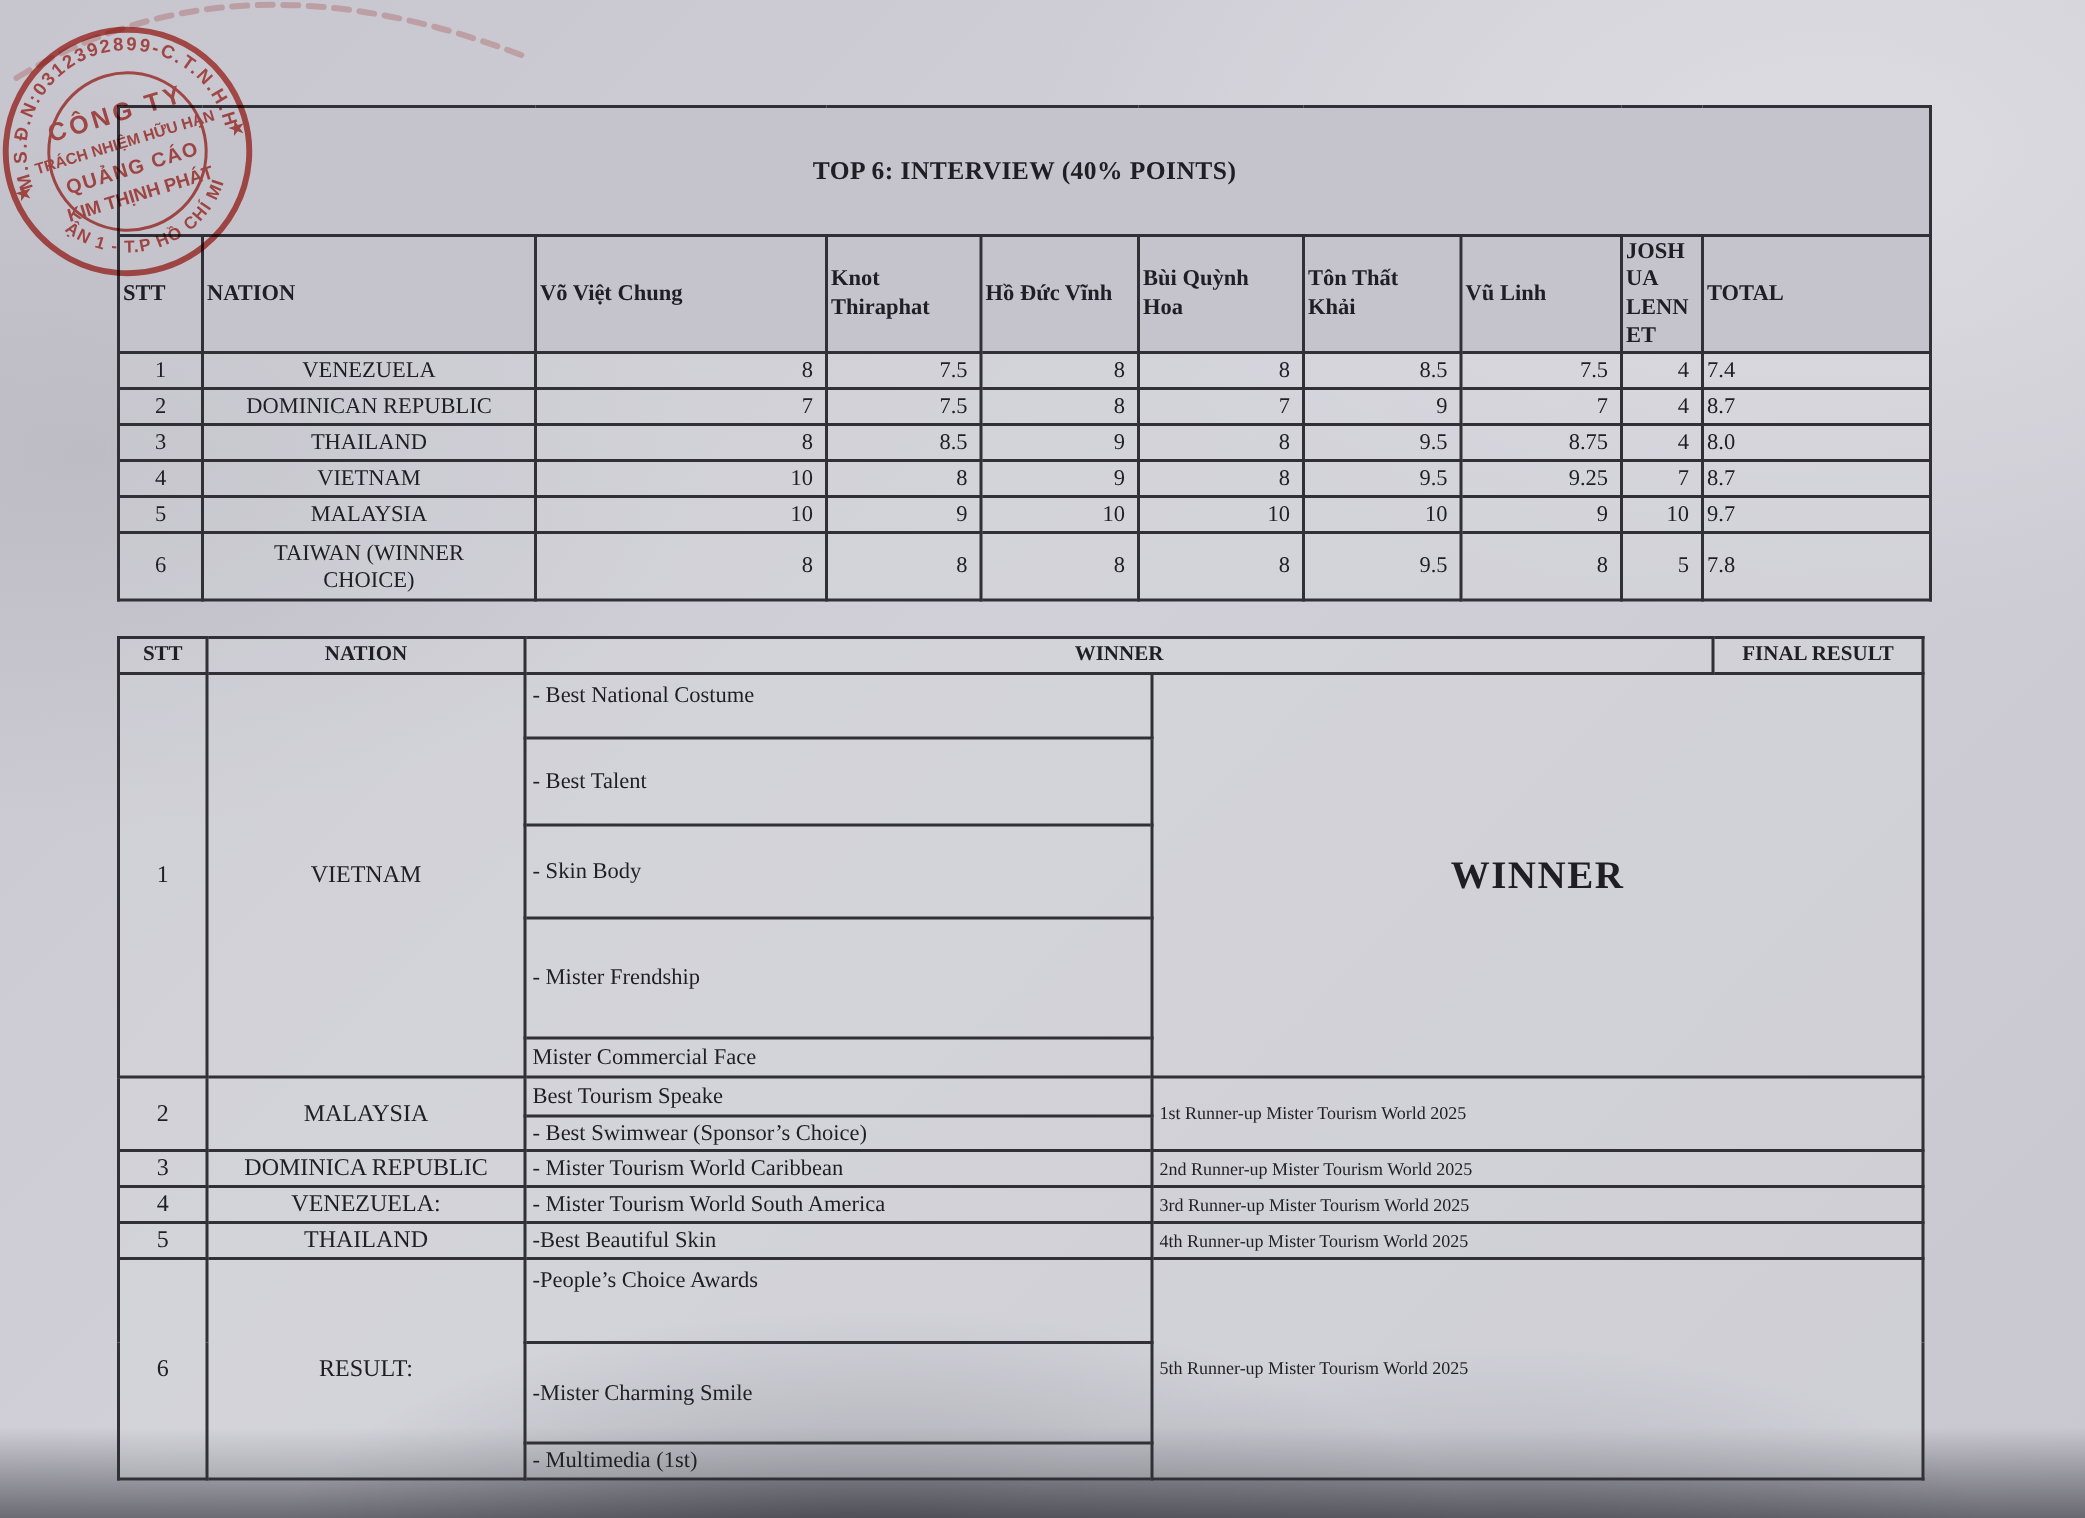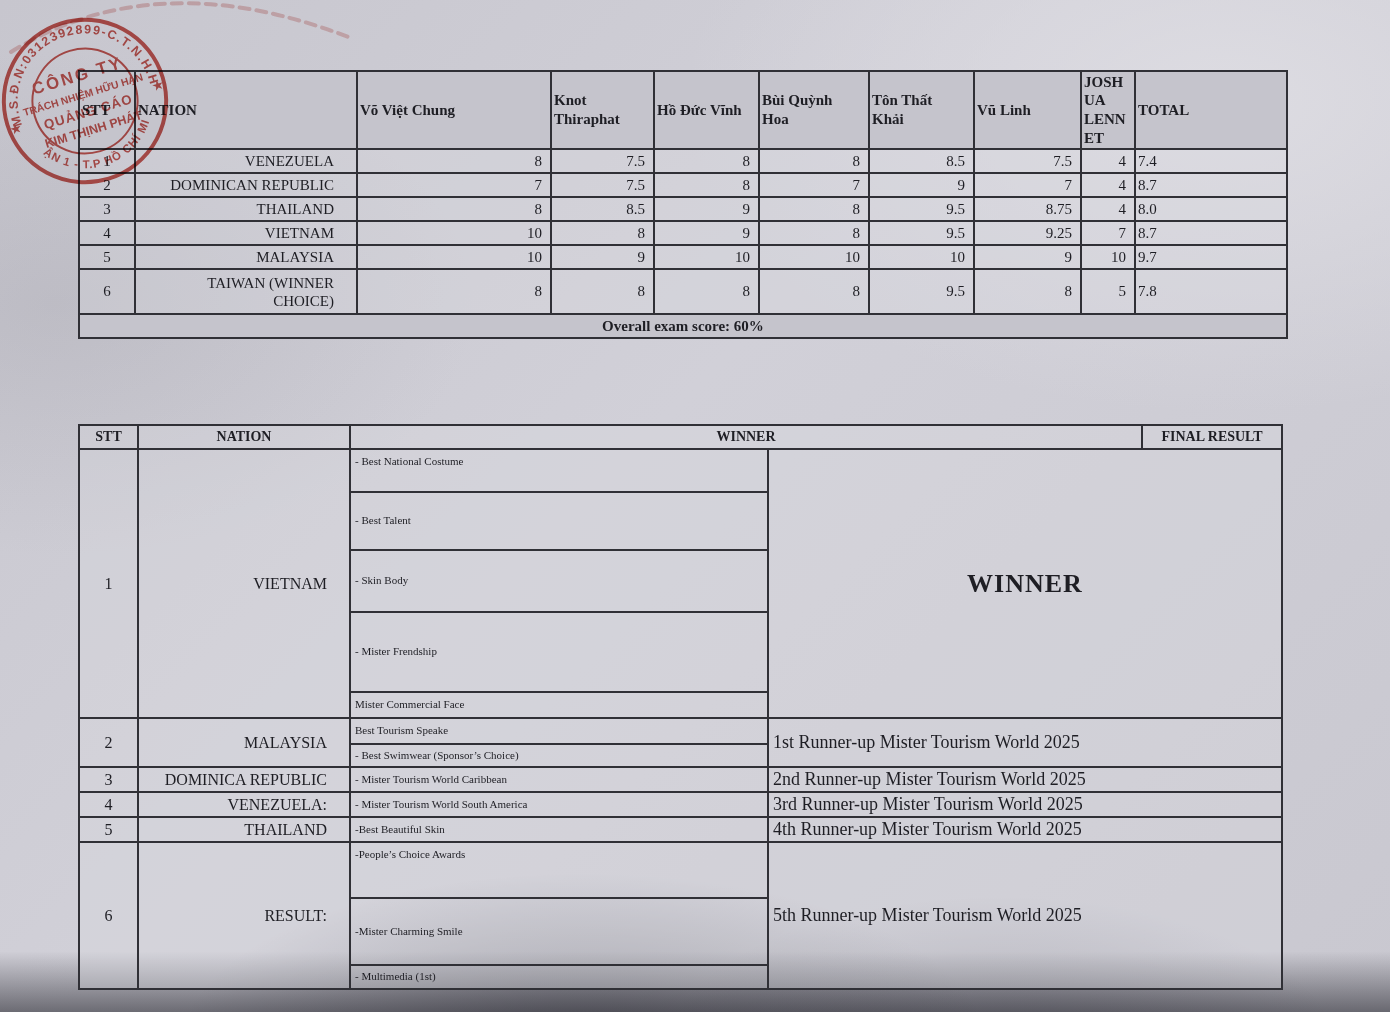--- a/index.html
+++ b/index.html
@@ -18,28 +18,28 @@
   table{border-collapse:collapse;table-layout:fixed;}
   td,th{border:2px solid #303036;overflow:hidden;}
   .t1{position:absolute;left:78px;top:70px;width:1208px;background:rgba(218,217,224,.35);}
   .t2{position:absolute;left:78px;top:424px;width:1203px;background:rgba(218,217,224,.35);}
   .band{background:#c5c4cc;}
   .title-cell{height:82px;text-align:center;font-weight:bold;font-size:17px;letter-spacing:.3px;}
   .hdr{height:76px;text-align:left;font-weight:bold;font-size:15px;vertical-align:middle;line-height:1.25;padding:0 2px;}
   .r{height:24px;font-size:15px;}
   .r6{height:45px;font-size:15px;}
   .stt{text-align:center;padding:0;}
-  .nation{text-align:right;padding:1px 22px;line-height:1.2;}
+  .nation{text-align:center;padding:1px 22px;line-height:1.2;}
   .num{text-align:right;padding:1px 8px 1px 2px;}
   .total{text-align:left;padding:1px 9px 1px 2px;}
   .overall{height:20px;text-align:center;font-weight:bold;font-size:15px;}
   .hdr2{height:20px;text-align:center;font-weight:bold;font-size:14px;vertical-align:middle;}
-  .award{font-size:11px;text-align:left;padding:1px 4px;vertical-align:middle;line-height:1.2;}
+  .award{font-size:15px;text-align:left;padding:1px 4px;vertical-align:middle;line-height:1.2;}
   .award.top{vertical-align:top;padding-top:5px;}
-  .result{font-size:18px;text-align:left;padding:1px 4px;vertical-align:middle;}
+  .result{font-size:12px;text-align:left;padding:1px 4px;vertical-align:middle;}
   .winner-big{font-size:26px;font-weight:bold;text-align:center;letter-spacing:1px;vertical-align:middle;}
   .force-wrap{display:inline-block;max-width:150px;}
   .w80{display:inline-block;max-width:82px;}
   .w70{display:inline-block;max-width:72px;}
   .stamp{position:absolute;left:-14px;top:2px;width:198px;height:198px;
     transform:rotate(-17deg);mix-blend-mode:multiply;opacity:.88;pointer-events:none;}
   .stamp text{font-family:"Liberation Sans","DejaVu Sans",sans-serif;}
   .ghost{position:absolute;left:6px;top:-10px;opacity:.28;pointer-events:none;mix-blend-mode:multiply;}
 </style>
 </head>
@@ -52,20 +52,23 @@
       <col style="width:194px">
     <col style="width:103px">
       <col style="width:105px">
       <col style="width:110px">
     <col style="width:105px">
       <col style="width:107px">
       <col style="width:54px">
     <col style="width:152px">
   </colgroup>
   <tbody>
+      <tr>
+        <td colspan="10" class="title-cell band">TOP 6: INTERVIEW (40% POINTS)</td>
+      </tr>
   <tr>
     <td class="hdr band">STT</td>
     <td class="hdr band">NATION</td>
     <td class="hdr band">Võ Việt Chung</td>
     <td class="hdr band">Knot Thiraphat</td>
     <td class="hdr band">Hồ Đức Vĩnh</td>
     <td class="hdr band"><span class="w80">Bùi Quỳnh Hoa</span></td>
     <td class="hdr band"><span class="w70">Tôn Thất Khải</span></td>
     <td class="hdr band">Vũ Linh</td>
     <td class="hdr band">JOSH UA LENN ET</td>
@@ -136,23 +139,20 @@
     <td class="nation"><span class="force-wrap">TAIWAN (WINNER CHOICE)</span></td>
     <td class="num">8</td>
     <td class="num">8</td>
     <td class="num">8</td>
     <td class="num">8</td>
     <td class="num">9.5</td>
     <td class="num">8</td>
     <td class="num">5</td>
     <td class="total">7.8</td>
   </tr>
-  <tr>
-        <td colspan="10" class="overall band">Overall exam score: 60%</td>
-      </tr>
 </tbody>
   </table>
 
 <table class="t2">
   <colgroup>
     <col style="width:59px">
       <col style="width:212px">
       <col style="width:418px">
     <col style="width:374px">
       <col style="width:140px">

